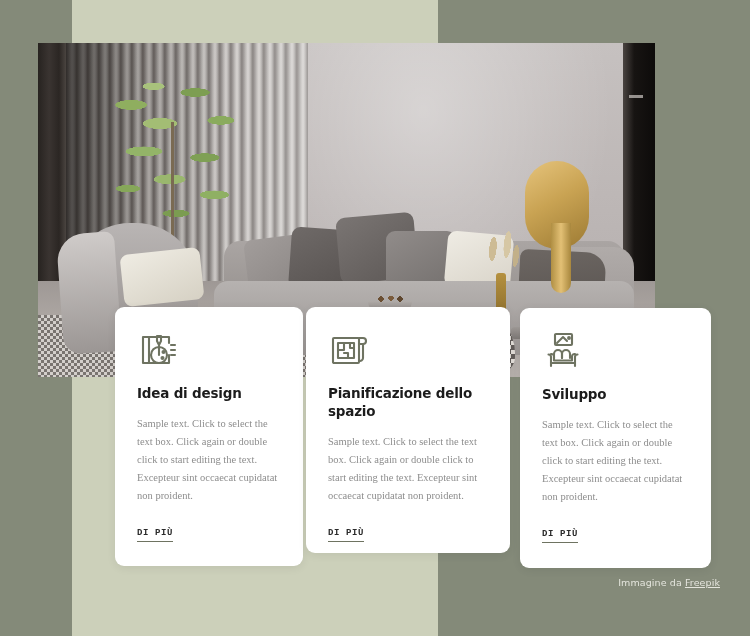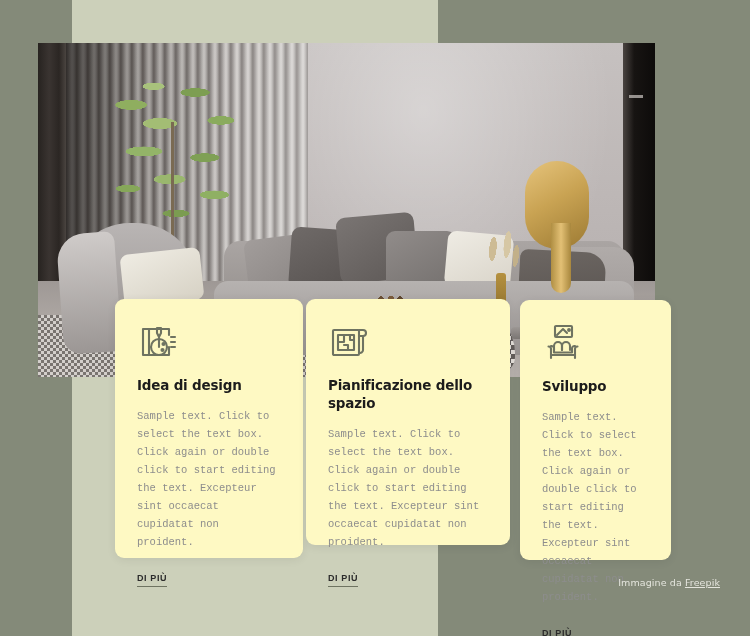--- a/index.html
+++ b/index.html
@@ -267,57 +267,58 @@
     position:absolute; right:140px; bottom:4px; width:94px; height:64px;
     background:
       repeating-conic-gradient(#e7e3dd 0% 25%, #5d5855 0% 50%) 0 0 / 9px 9px;
     border-radius: 44px 44px 16px 16px;
     opacity:.92;
   }
 
   
   .card {
     position: absolute;
-    background: #fef9c3;
+    background: #ffffff;
     border-radius: 9px;
     box-shadow: 0 2px 10px rgba(0,0,0,.07);
     padding: 22px 22px 12px 22px;
+    margin-top: 8px;
   }
   .card-1 { left: 115px; top: 299px; width: 188px; height: 259px; }
   .card-2 { left: 306px; top: 299px; width: 204px; height: 246px; }
-  .card-3 { left: 520px; top: 300px; width: 151px; height: 260px; }
+  .card-3 { left: 520px; top: 300px; width: 191px; height: 260px; }
 
   .card-icon {
     width: 42px; height: 42px;
     display: block;
     margin-bottom: 14px;
   }
   .card-icon svg { display:block; }
 
   .card-title {
     font-family: "DejaVu Sans", "Liberation Sans", sans-serif;
     font-size: 13.5px;
     font-weight: 700;
     color: #1c1c1c;
     line-height: 1.32;
     letter-spacing: -0.2px;
     margin-bottom: 12px;
   }
 
   .card-body {
-    font-family: Liberation Mono, monospace;
+    font-family: Liberation Serif, serif;
     font-size: 10.5px;
     line-height: 1.72;
     color: #8d8d8d;
     margin-bottom: 16px;
   }
 
   .card-link {
     display: inline-block;
-    font-family: Liberation Sans, sans-serif;
+    font-family: Liberation Mono, monospace;
     font-size: 9px;
     font-weight: 600;
     letter-spacing: .6px;
     color: #2b2b2b;
     text-decoration: none;
     border-bottom: 1.5px solid #6e7361;
     padding-bottom: 3px;
   }
 
   

